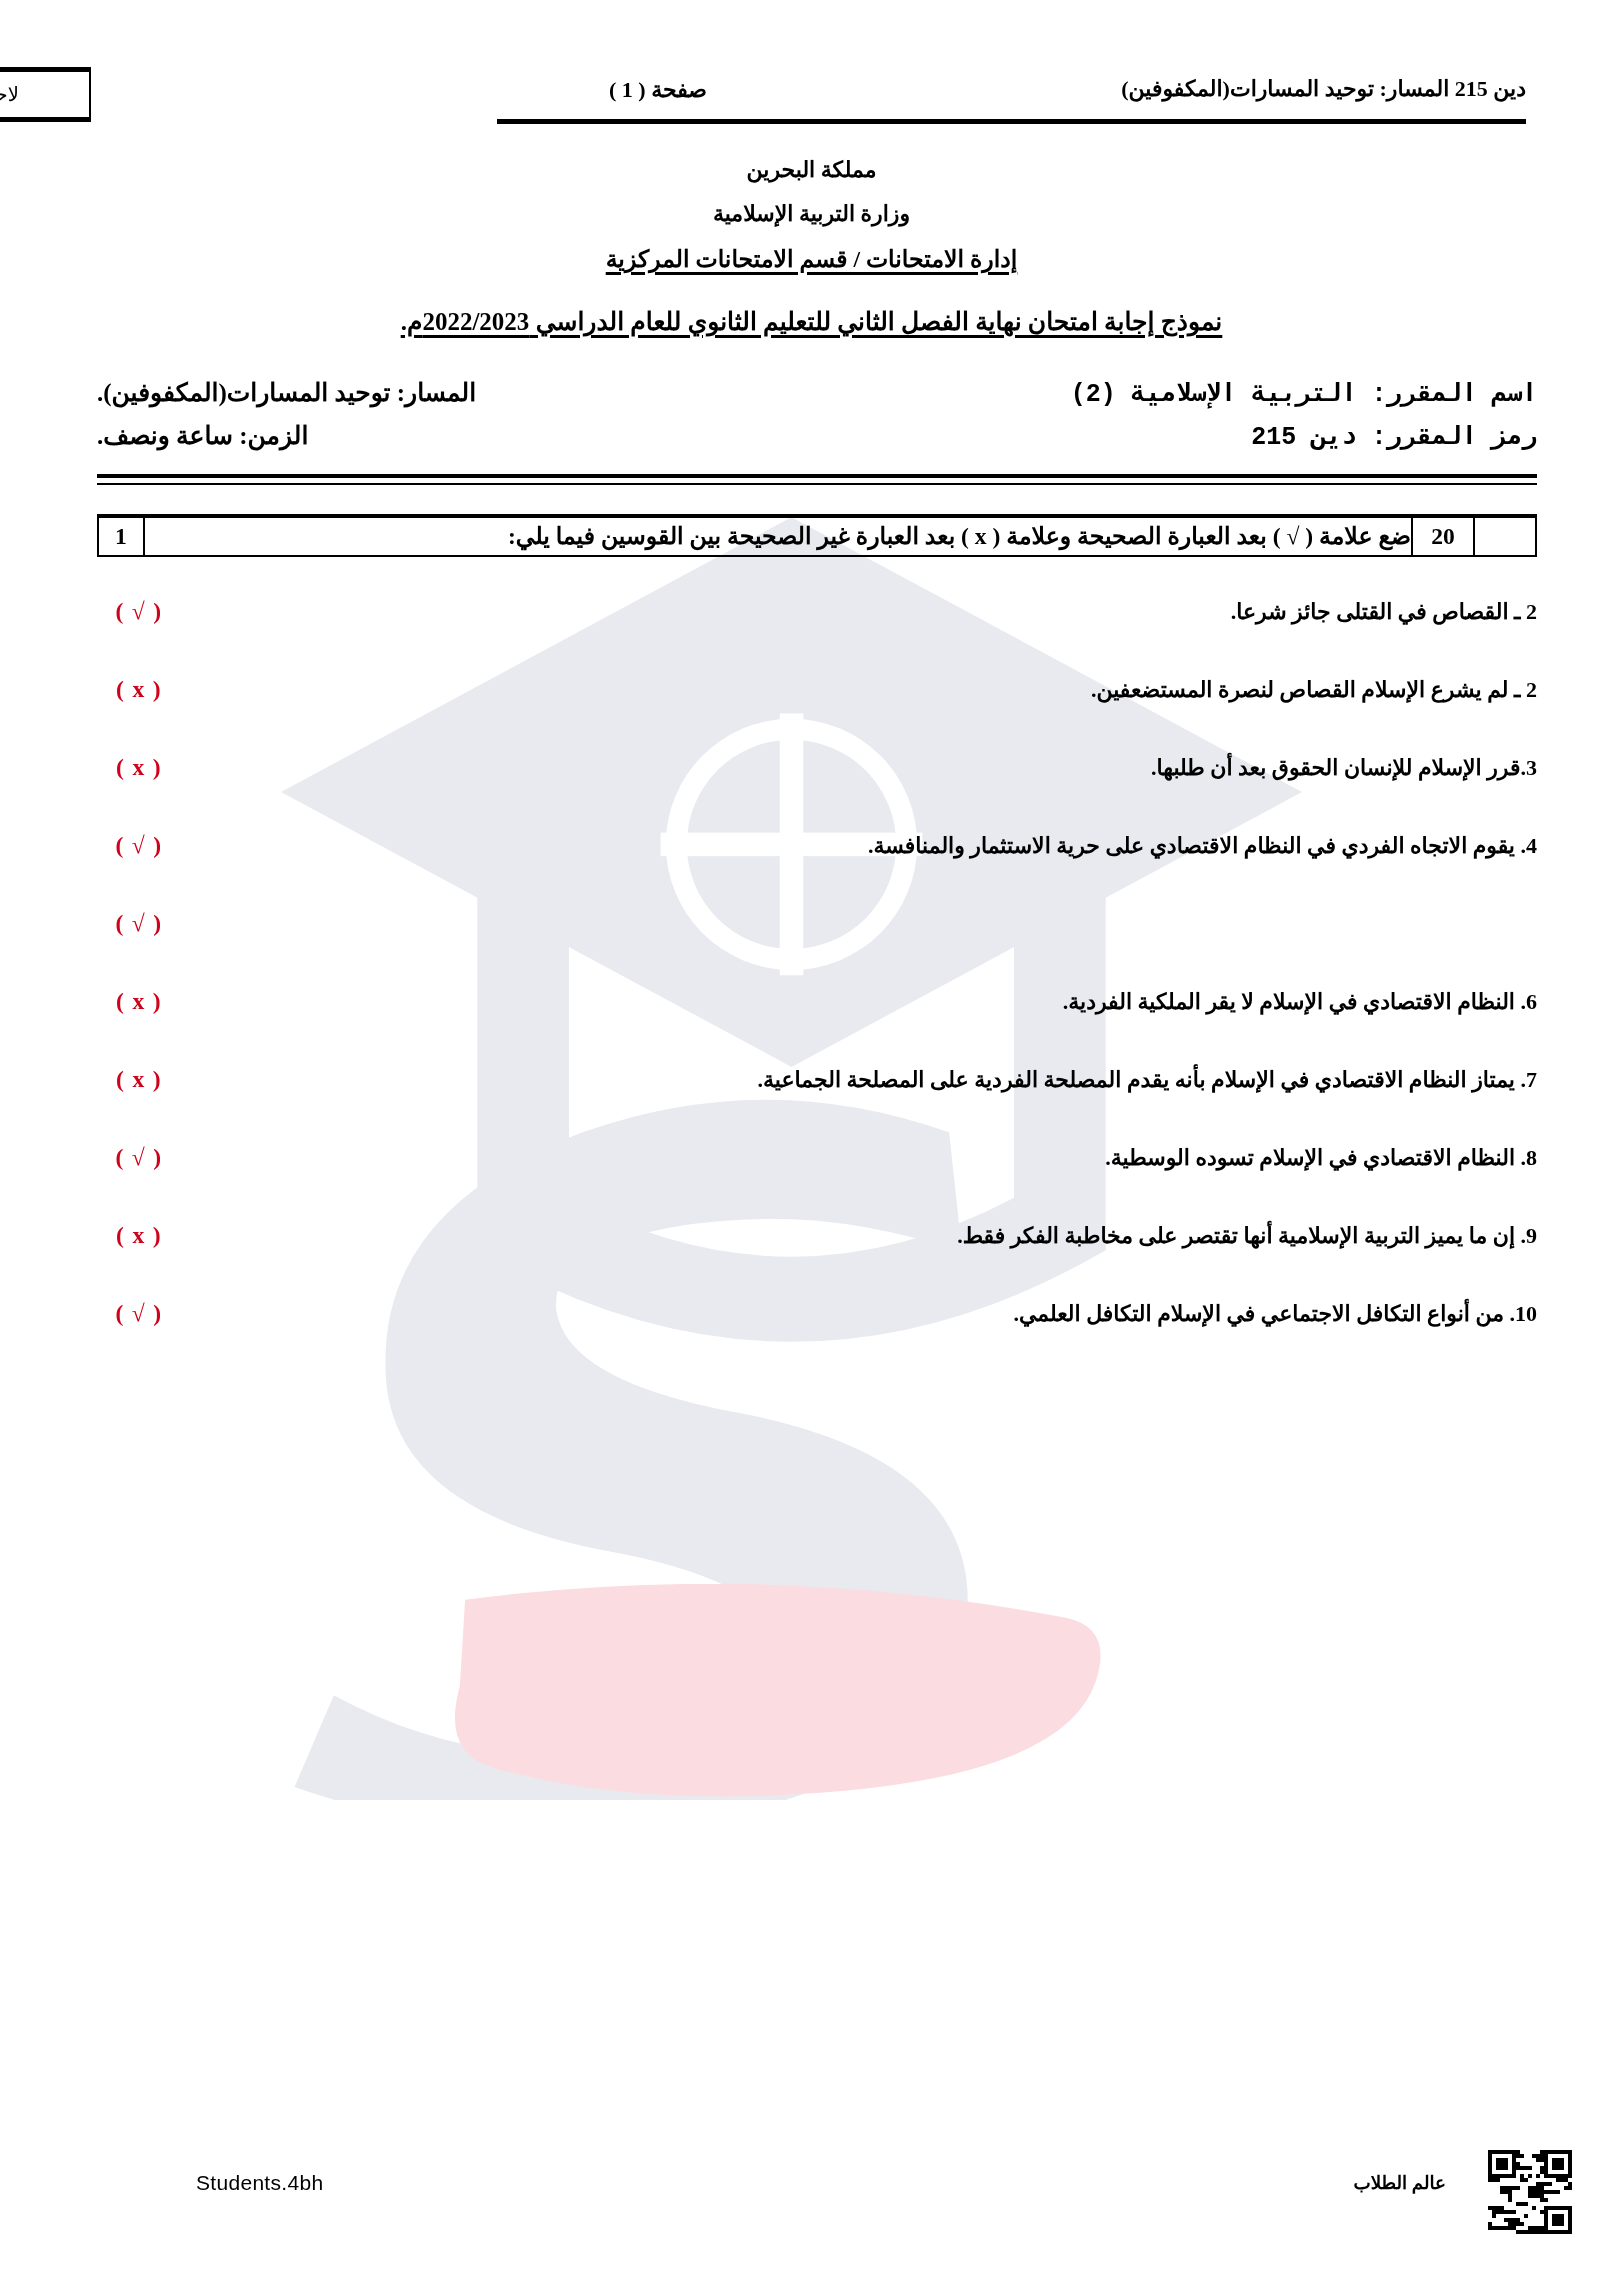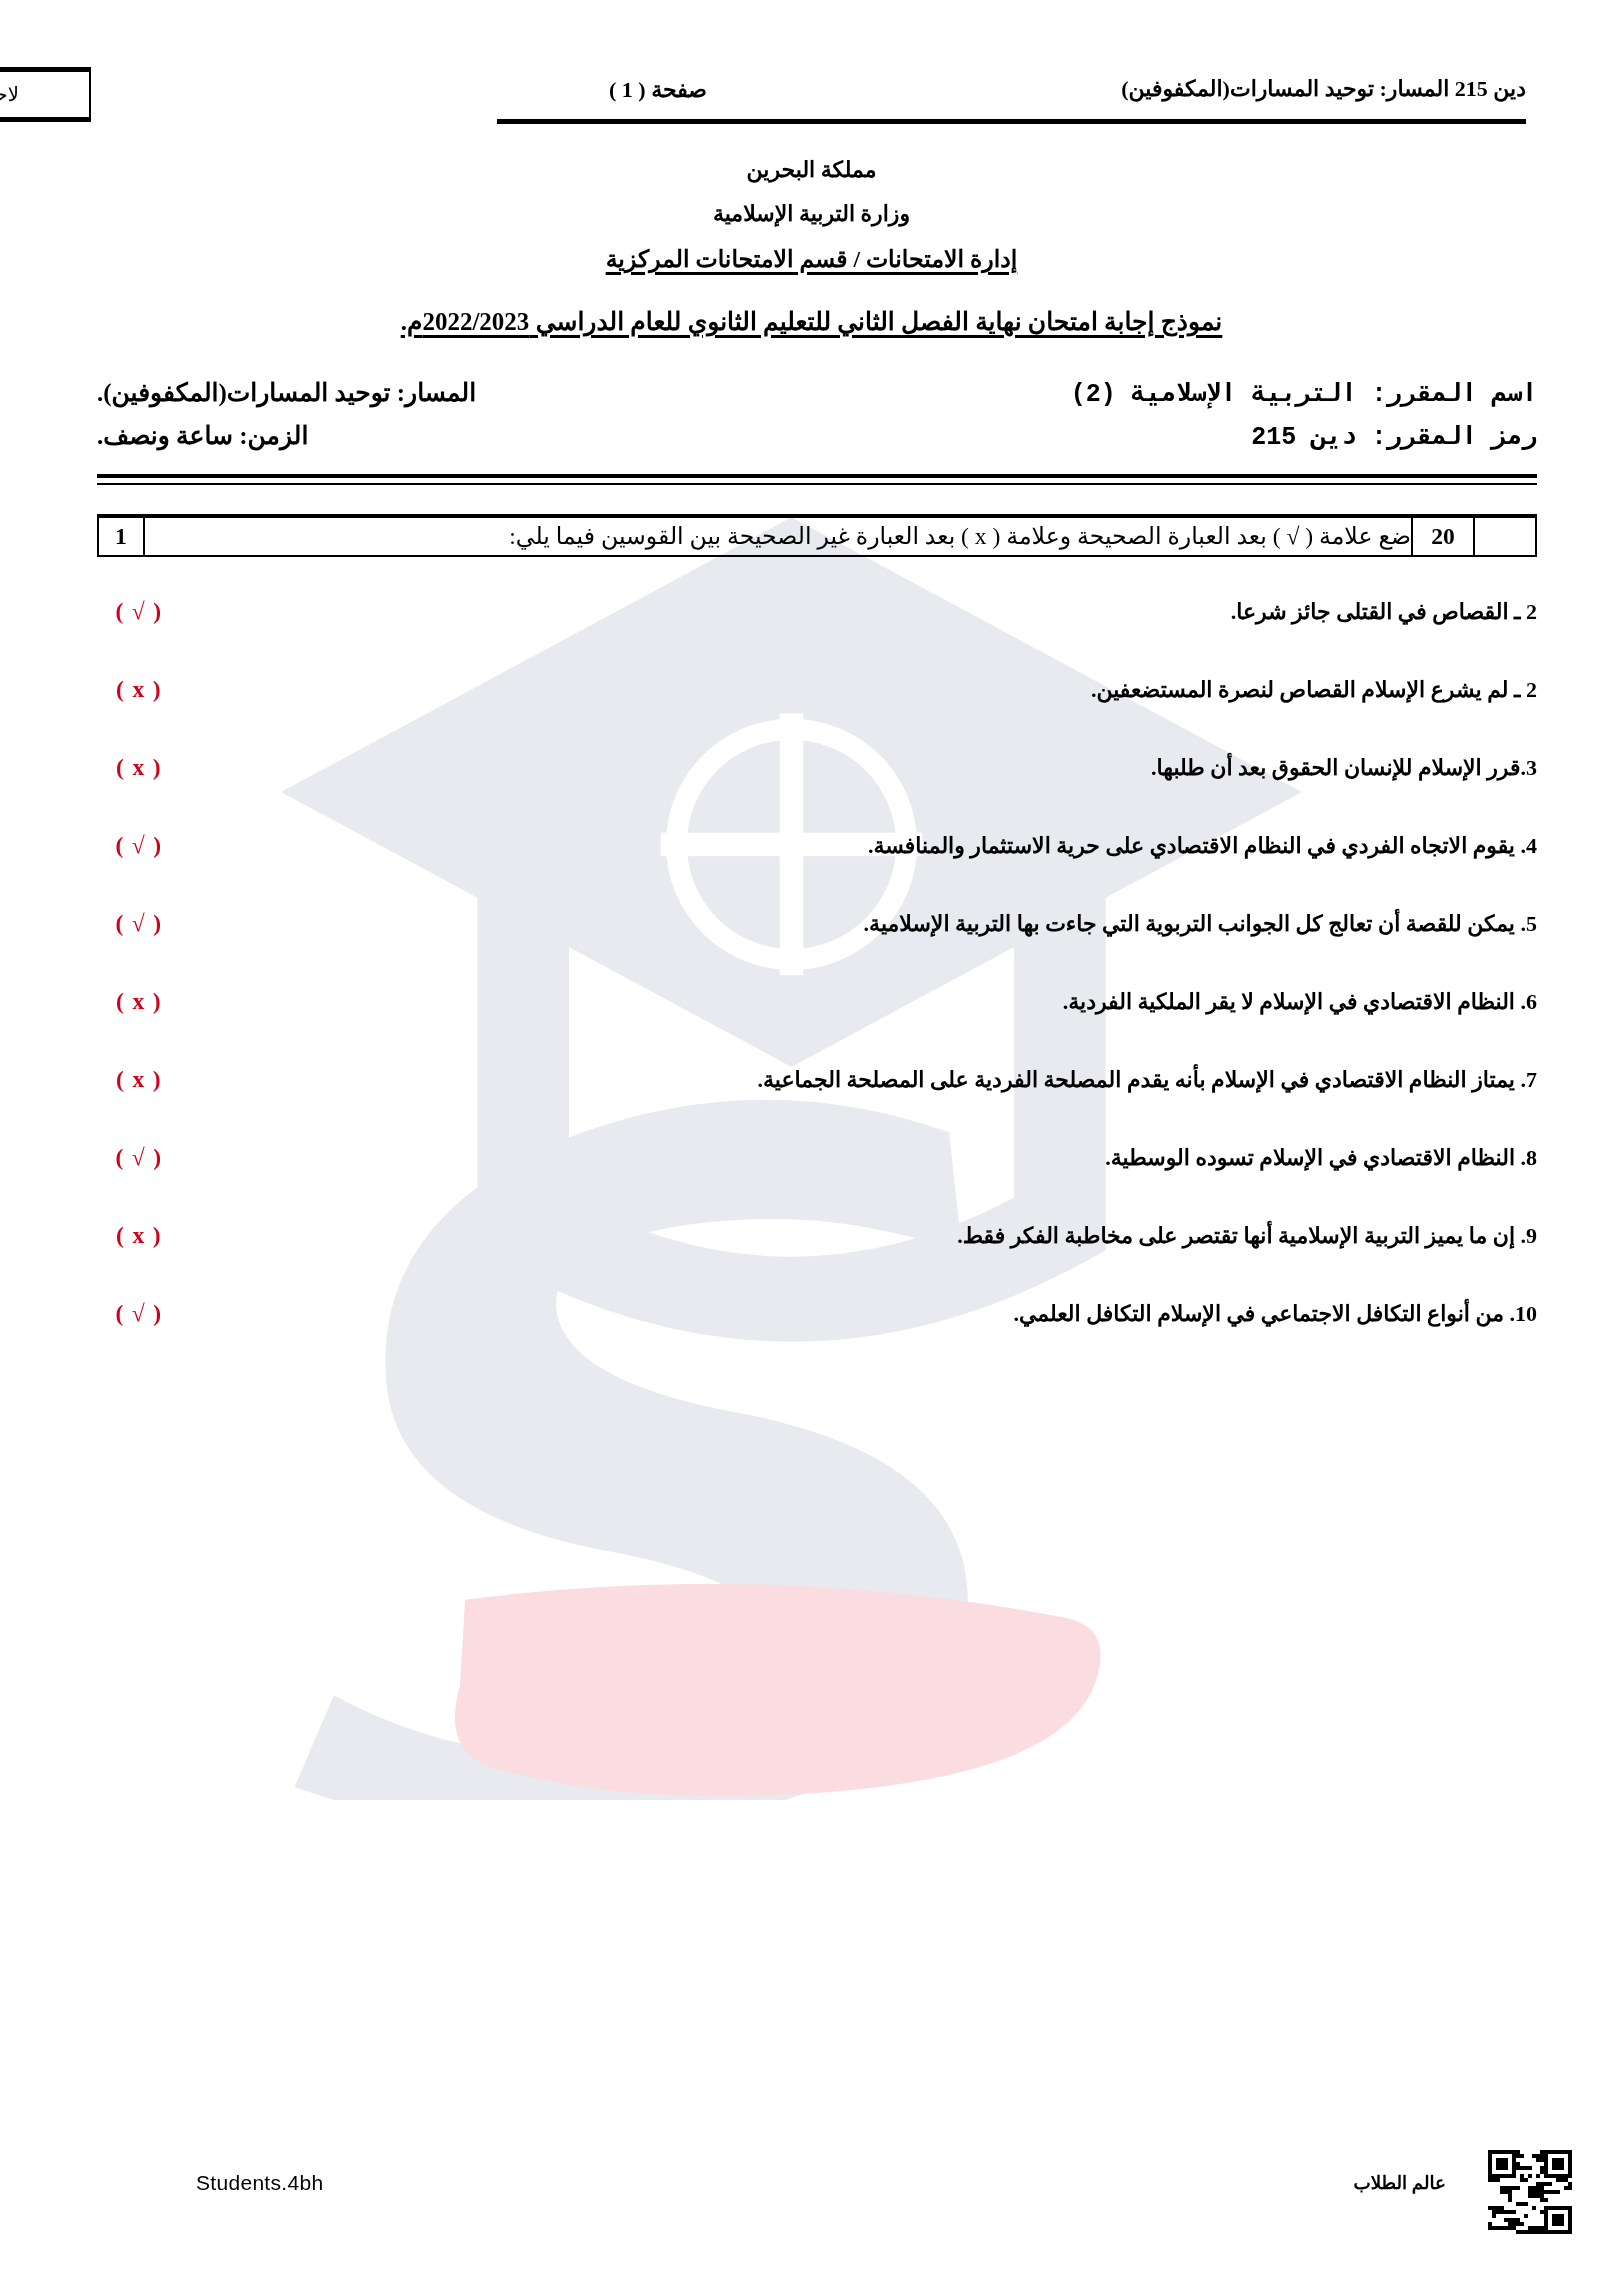--- a/index.html
+++ b/index.html
@@ -199,21 +199,21 @@
   td.col-num {
     width: 44px;
     text-align: center;
     font-size: 23.6px;
     font-weight: bold;
   }
   td.col-text {
     padding: 14.4px 22px 17px 22px;
     text-align: right;
     font-size: 23.6px;
-    font-weight: normal;
+    font-weight: bold;
     line-height: 1.6;
   }
   td.col-marks {
     width: 60px;
     text-align: center;
     font-size: 23.6px;
     font-weight: bold;
   }
   td.col-blank {
     width: 60px;
@@ -374,21 +374,20 @@
         <div class="item-text">3.قرر الإسلام للإنسان الحقوق بعد أن طلبها.</div>
         <div class="item-spacer"></div>
         <div class="item-answer" style="color: rgb(208, 2, 27);">(  x  )</div>
       </div>
       <div class="item-row">
         <div class="item-text">4.  يقوم الاتجاه الفردي في النظام الاقتصادي على حرية الاستثمار والمنافسة.</div>
         <div class="item-spacer"></div>
         <div class="item-answer" style="color: rgb(208, 2, 27);">(  √  )</div>
       </div>
       <div class="item-row">
-        <div class="item-text">5. يمكن للقصة أن تعالج كل الجوانب التربوية التي جاءت بها التربية الإسلامية.</div>
         <div class="item-spacer"></div>
         <div class="item-answer" style="color: rgb(208, 2, 27);">(  √  )</div>
       </div>
       <div class="item-row">
         <div class="item-text">6. النظام الاقتصادي في الإسلام لا يقر الملكية الفردية.</div>
         <div class="item-spacer"></div>
         <div class="item-answer" style="color: rgb(208, 2, 27);">(  x  )</div>
       </div>
       <div class="item-row">
         <div class="item-text">7. يمتاز النظام الاقتصادي في الإسلام بأنه يقدم المصلحة الفردية على المصلحة الجماعية.</div>

